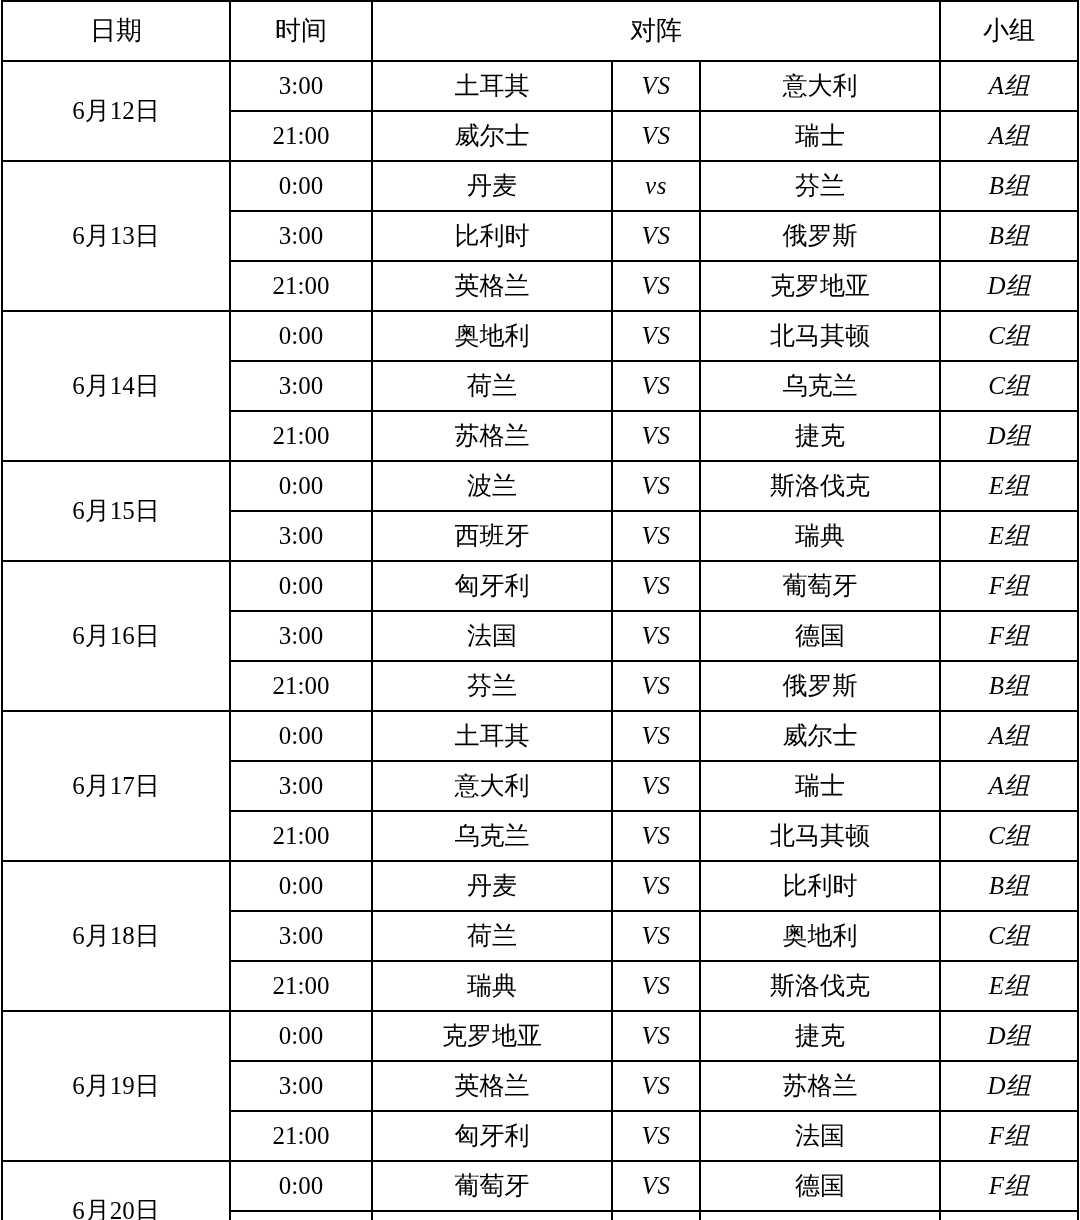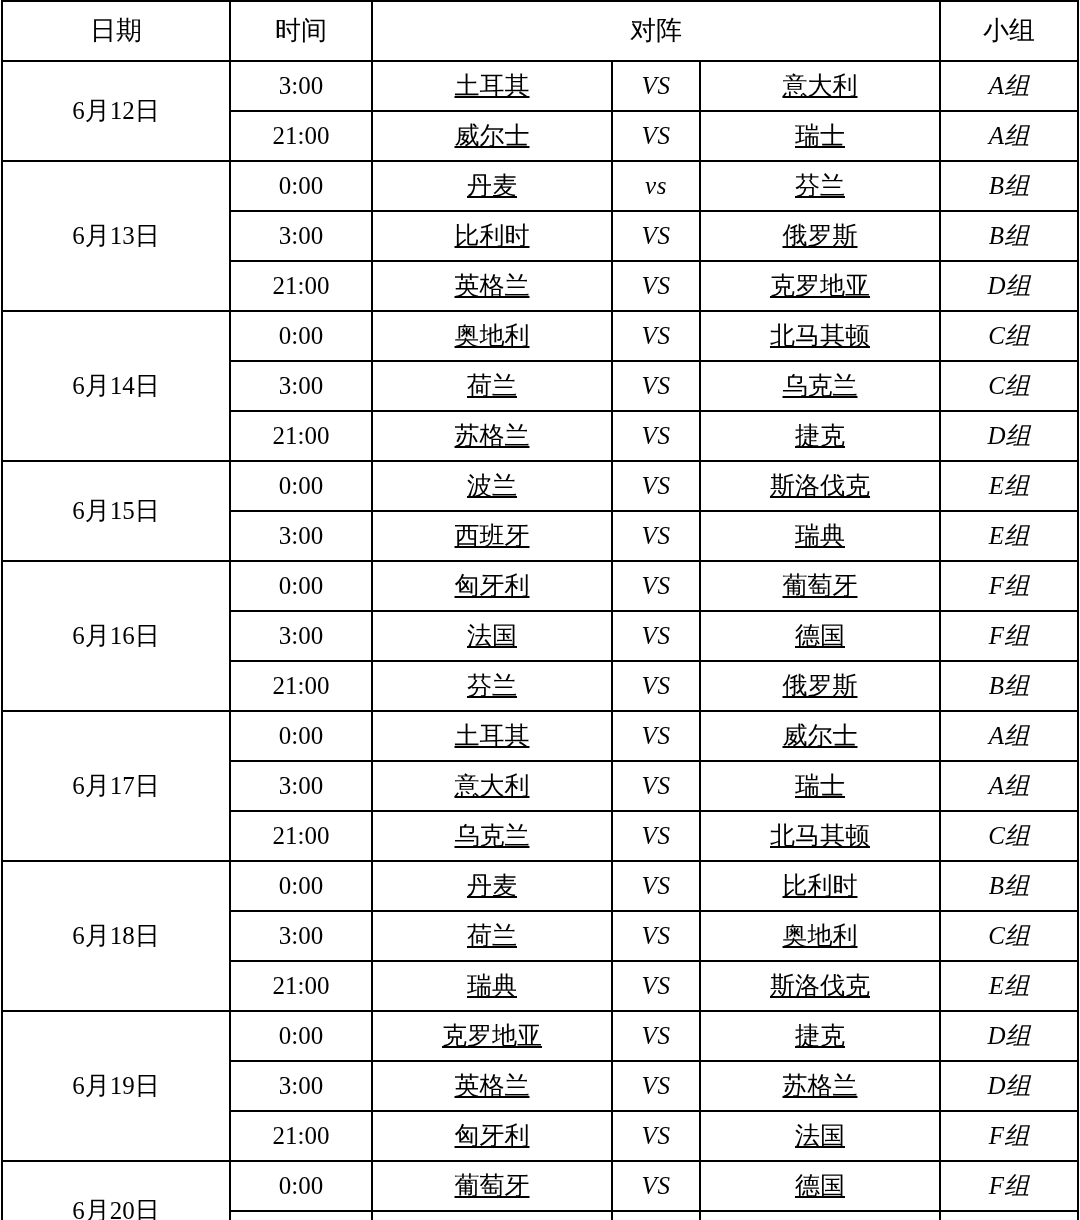--- a/index.html
+++ b/index.html
@@ -44,21 +44,20 @@
   .cell-date {
     font-size: 25px;
     margin-left: 20px;
   }
   .cell-time {
     font-size: 24px;
     margin-left: 22px;
   }
   .cell-team {
     font-size: 26px;
-    text-decoration: underline;
   }
   .cell-vs {
     font-size: 23px;
     letter-spacing: 0.5px;
     font-style: italic;
   }
   .cell-vs.lower {
     font-size: 20px;
   }
   .cell-group {

